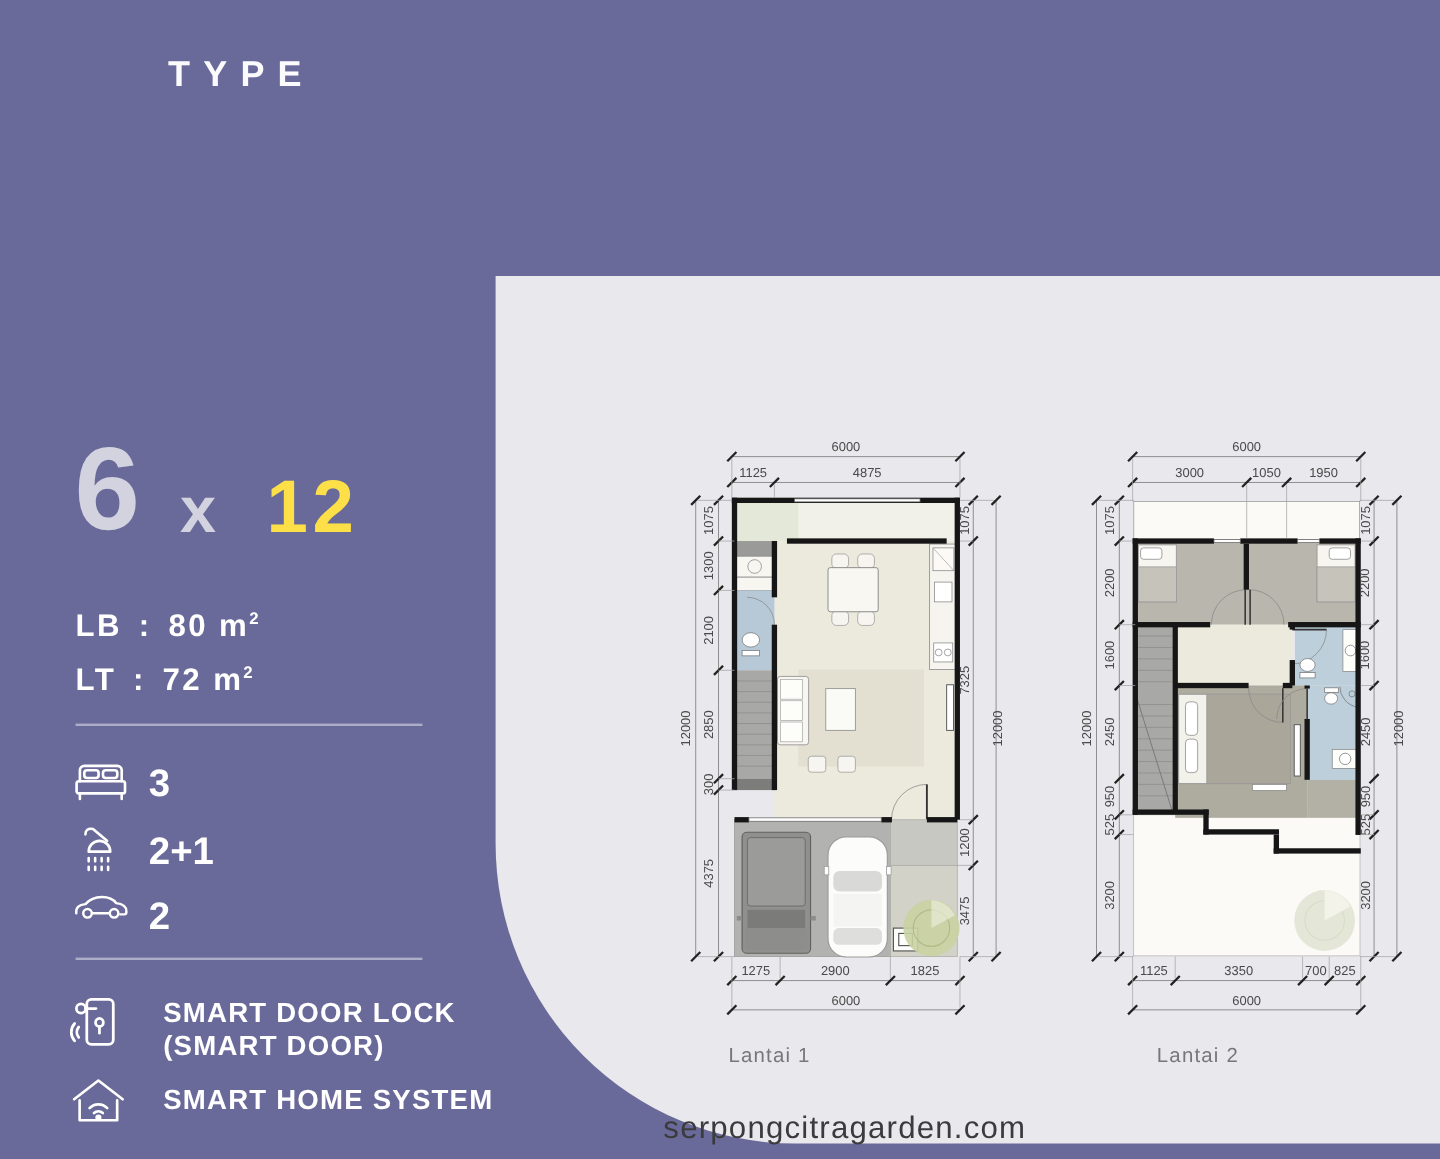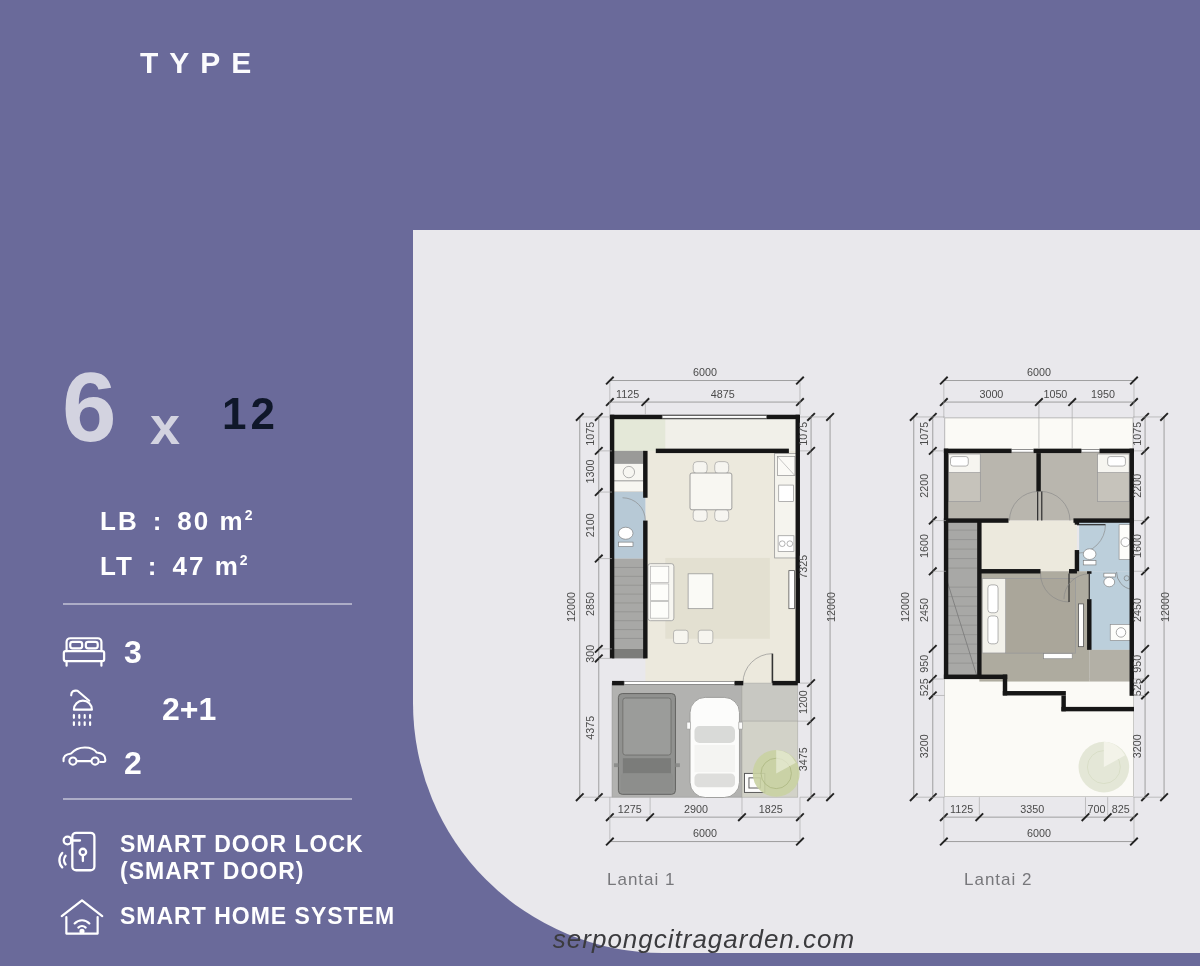--- a/index.html
+++ b/index.html
@@ -7,34 +7,34 @@
   .stage{position:relative;width:1200px;height:966px;background:#6a6a9a;overflow:hidden;}
   .panel{position:absolute;left:413px;top:230px;width:787px;height:723px;background:#e9e8ec;
          border-bottom-left-radius:250px;}
   
   .eyebrow{position:absolute;left:140px;top:46px;font-size:30px;font-weight:bold;color:#fbfbfd;
            letter-spacing:11px;}
   .big-title{position:absolute;left:134px;top:88px;font-size:72px;font-weight:bold;color:#d8d8e4;
            letter-spacing:7px;}
   .size-6{position:absolute;left:62px;top:358px;font-size:98px;font-weight:bold;color:#d3d3e0;line-height:1;}
   .size-x{position:absolute;left:150px;top:398px;font-size:54px;font-weight:bold;color:#d3d3e0;line-height:1;}
-  .size-12{position:absolute;left:222px;top:392px;font-size:44px;font-weight:bold;color:#0f172a;line-height:1;letter-spacing:4px;}
-  .area-row{position:absolute;left:63px;color:#ffffff;font-size:26px;font-weight:bold;letter-spacing:2px;margin-left:37px;}
+  .size-12{position:absolute;left:222px;top:392px;font-size:62px;font-weight:bold;color:#fde047;line-height:1;letter-spacing:4px;}
+  .area-row{position:absolute;left:63px;color:#ffffff;font-size:26px;font-weight:bold;letter-spacing:2px;}
   .area-row .gap{display:inline-block;width:14px;}
   .area-row sup{font-size:14px;}
   .rule{position:absolute;left:63px;width:289px;height:2px;background:rgba(255,255,255,.45);}
   .spec-val{position:absolute;left:124px;color:#fff;font-size:32px;font-weight:bold;}
-  .feat-text{position:absolute;left:120px;color:#fff;font-size:23px;font-weight:bold;
+  .feat-text{position:absolute;left:136px;color:#fff;font-size:23px;font-weight:bold;
              letter-spacing:1px;line-height:27px;}
   .icon svg{display:block;}
   
   .plan{position:absolute;top:352px;width:285px;height:545px;}
   .plan-label{position:absolute;top:870px;font-size:17px;color:#77777b;letter-spacing:1px;}
   .footer{position:absolute;left:504px;top:924px;width:400px;text-align:center;
-          font-size:26px;color:#3b3b3e;letter-spacing:1px;font-style:italic;}
+          font-size:26px;color:#3b3b3e;letter-spacing:1px;}
   .dim{font-family:"Liberation Sans",sans-serif;font-size:34px;fill:#4a4a4a;}
   .dline{stroke:#8a8a8a;stroke-width:2.5;}
   .eline{stroke:#a5a5a5;stroke-width:2;}
 </style>
 </head>
 <body>
 
 <div class="stage">
 
   <div class="panel"></div>
@@ -42,21 +42,21 @@
   <div class="eyebrow">TYPE</div>
 
   <div class="size-6">6</div>
   <div class="size-x">x</div>
   <div class="size-12">12</div>
 
   <div class="area-row" style="top:506px;">
     <span>LB</span><span class="gap"></span><span>:</span><span class="gap"></span><span>80</span>&nbsp;<span>m</span><sup>2</sup>
   </div>
   <div class="area-row" style="top:551px;">
-    <span>LT</span><span class="gap"></span><span>:</span><span class="gap"></span><span>47</span>&nbsp;<span>m</span><sup>2</sup>
+    <span>LT</span><span class="gap"></span><span>:</span><span class="gap"></span><span>72</span>&nbsp;<span>m</span><sup>2</sup>
   </div>
 
   <div class="rule" style="top:603px;"></div>
 
   <div class="icon" style="position:absolute;left:62px;top:633px;">
     <svg width="44" height="38" viewBox="0 0 48 40" fill="none" stroke="#fff" stroke-width="2.4" stroke-linecap="round" stroke-linejoin="round">
       <path d="M5 19 V9 a4 4 0 0 1 4-4 h30 a4 4 0 0 1 4 4 v10"></path>
       <rect x="9" y="9" width="13" height="7" rx="2.5"></rect>
       <rect x="26" y="9" width="13" height="7" rx="2.5"></rect>
       <rect x="2" y="19" width="44" height="11" rx="2"></rect>
@@ -66,21 +66,21 @@
   <div class="spec-val" style="top:634px;">3</div>
 
   <div class="icon" style="position:absolute;left:64px;top:686px;">
     <svg width="36" height="42" viewBox="0 0 40 46" fill="none" stroke="#fff" stroke-width="2.4" stroke-linecap="round" stroke-linejoin="round">
       <path d="M8 10 q0-6 7-5 l13 11"></path>
       <path d="M11 26 a10 10 0 0 1 20 0 Z"></path>
       <path d="M11 32 v3 M17 32 v3 M23 32 v3 M29 32 v3"></path>
       <path d="M11 40 v3 M17 40 v3 M23 40 v3 M29 40 v3"></path>
     </svg>
   </div>
-  <div class="spec-val" style="top:691px;margin-left:38px;">2+1</div>
+  <div class="spec-val" style="top:691px;">2+1</div>
 
   <div class="icon" style="position:absolute;left:61px;top:743px;">
     <svg width="46" height="26" viewBox="0 0 54 26" fill="none" stroke="#fff" stroke-width="2.4" stroke-linecap="round" stroke-linejoin="round">
       <path d="M3 19 q-1-8 9-9 q6-7 16-7 q10 0 14 6 q10 1 10 8 v1 q0 2-2 2 h-4"></path>
       <circle cx="14" cy="19" r="4.2"></circle>
       <circle cx="40" cy="19" r="4.2"></circle>
       <path d="M19 19 h16"></path>
     </svg>
   </div>
   <div class="spec-val" style="top:745px;">2</div>

